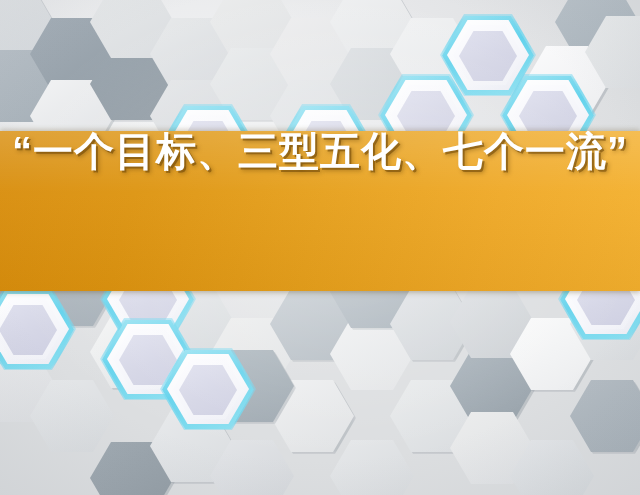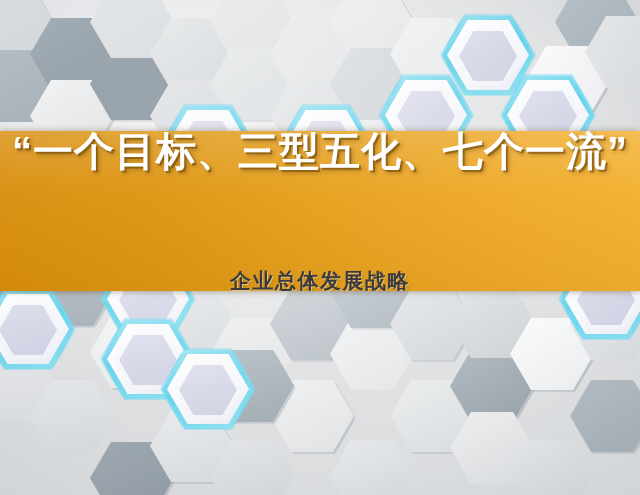--- a/index.html
+++ b/index.html
@@ -99,21 +99,21 @@
     background: linear-gradient(180deg, rgba(255,255,255,0.18) 0%, rgba(255,255,255,0.04) 38%, rgba(120,70,0,0.07) 100%);
     pointer-events: none;
   }
   .banner-inner {
     position: relative;
     width: 100%;
     height: 100%;
     display: flex;
     flex-direction: column;
     align-items: center;
-    justify-content: space-between;
+    justify-content: flex-start;
     border-radius: 17px;
   }
   .title {
     color: #ffffff;
     font-size: 40px;
     font-weight: bold;
     letter-spacing: 1px;
     line-height: 1;
     white-space: nowrap;
     text-shadow:
@@ -336,17 +336,16 @@
     </div>
 
   </div>
 
   <div class="bg-vignette"></div>
 
   <div class="banner">
     <div class="banner-sheen"></div>
     <div class="banner-inner">
       <div class="title">“一个目标、三型五化、七个一流”</div>
-      <div class="subtitle">企业总体发展战略</div>
     </div>
   </div>
 
 </div>
 
 </body></html>

